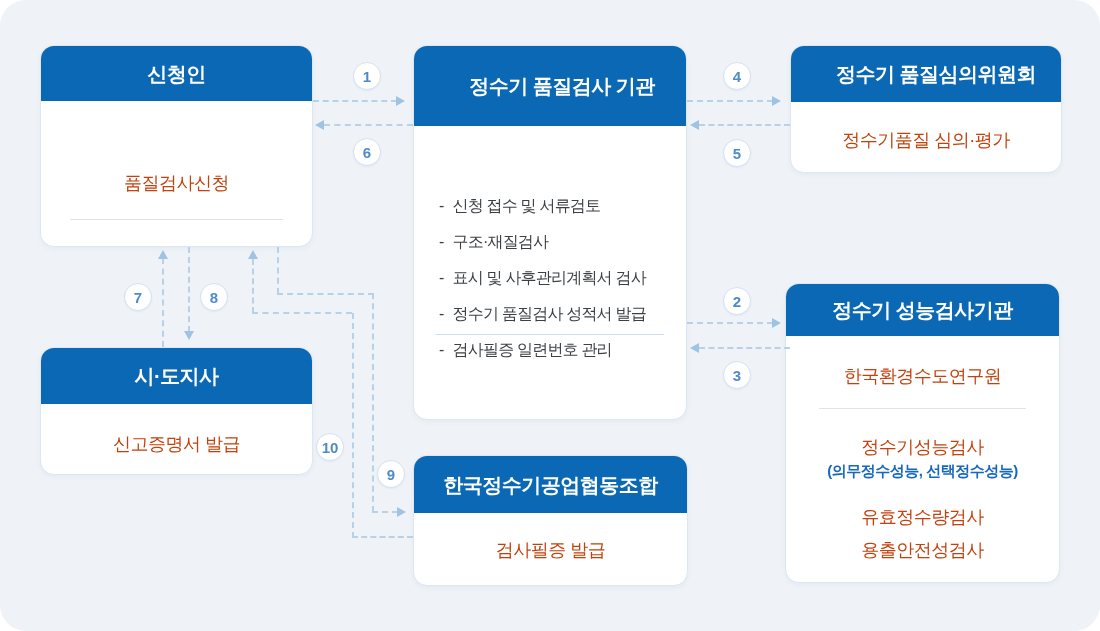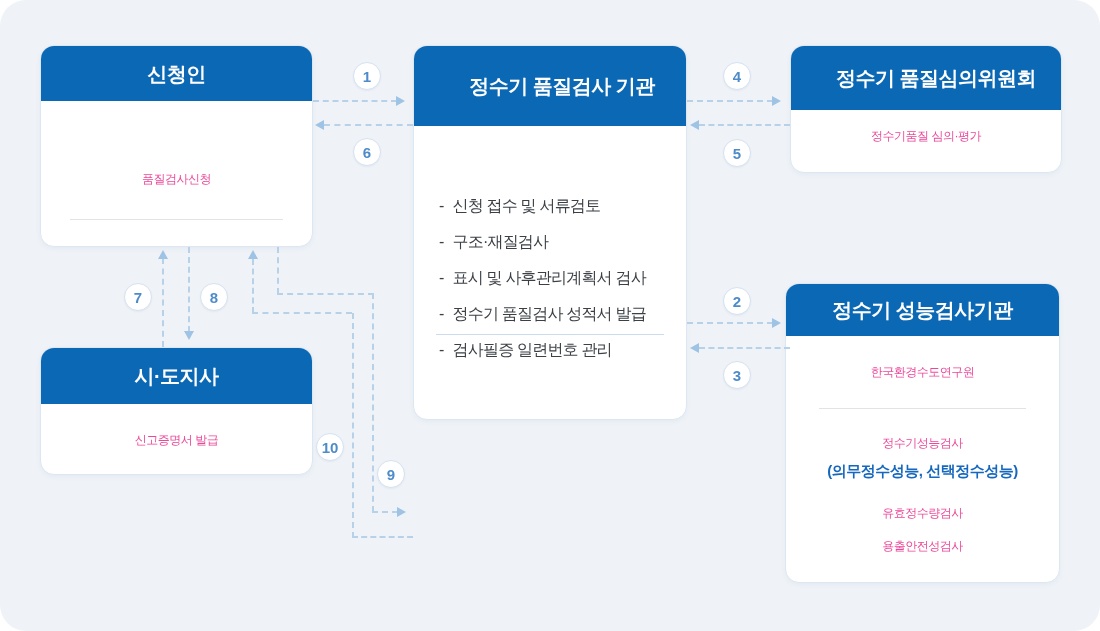--- a/index.html
+++ b/index.html
@@ -8,22 +8,22 @@
   .canvas { position:absolute; left:0; top:0; width:1100px; height:631px;
     background:#eff3f8; border-radius:26px; overflow:hidden; }
 
   .box { position:absolute; background:#ffffff; border:1px solid #dce7f3;
     border-radius:14px; overflow:hidden;
     box-shadow:0 2px 5px rgba(40,70,110,0.05); }
   .box-header { position:absolute; left:0; top:0; right:0; background:#0b68b4;
     color:#ffffff; font-weight:bold; font-size:20px; line-height:26px;
     display:flex; flex-direction:column; align-items:center; justify-content:center;
     text-align:center; letter-spacing:-0.5px; }
-  .btxt { position:absolute; left:0; right:0; text-align:center; color:#ec4899;
-    font-size:12px; letter-spacing:-0.5px; }
+  .btxt { position:absolute; left:0; right:0; text-align:center; color:#c2410c;
+    font-size:18px; letter-spacing:-0.5px; }
   .divider { position:absolute; height:0; border-top:1px solid #e3e3e3; }
   .divider.blue { border-top:1px solid #ccdcee; }
   .accent { color:#1668bf; font-weight:bold; }
 
   .list { position:absolute; left:25px; top:151px; right:10px; }
   .list-item { display:flex; align-items:flex-start; margin-bottom:19px;
     font-size:16px; color:#3c4045; letter-spacing:-0.8px; line-height:17px; }
   .list-item .dash { margin-right:9px; color:#3c4045; }
 
   .step { position:absolute; width:28px; height:28px; border-radius:50%;
@@ -76,21 +76,21 @@
       </div>
       <div class="list-item">
         <span class="dash">-</span>
         <span>검사필증 일련번호 관리</span>
       </div>
     </div>
     <div class="divider blue" style="left:22px; right:22px; top:288px;"></div>
   </div>
 
   <div class="box" style="left:790px; top:45px; width:272px; height:128px;">
-    <div class="box-header" style="height:64px;padding-left:20px;">
+    <div class="box-header" style="height:56px;padding-left:20px;">
       <span>정수기 품질심의위원회</span>
     </div>
     <div class="btxt" style="top:82px;">정수기품질 심의·평가</div>
   </div>
 
   <div class="box" style="left:40px; top:347px; width:273px; height:128px;">
     <div class="box-header" style="height:56px;">
       <span>시·도지사</span>
     </div>
     <div class="btxt" style="top:84px;">신고증명서 발급</div>
@@ -101,20 +101,26 @@
       <span>정수기 성능검사기관</span>
     </div>
     <div class="btxt" style="top:80px;">한국환경수도연구원</div>
     <div class="divider" style="left:33px; right:33px; top:124px;"></div>
     <div class="btxt" style="top:151px;">정수기성능검사</div>
     <div class="btxt accent" style="top:178px; font-size:15px;">(의무정수성능, 선택정수성능)</div>
     <div class="btxt" style="top:221px;">유효정수량검사</div>
     <div class="btxt" style="top:254px;">용출안전성검사</div>
   </div>
 
+  <div class="box" style="left:413px; top:455px; width:275px; height:131px;">
+    <div class="box-header" style="height:57px;">
+      <span>한국정수기공업협동조합</span>
+    </div>
+    <div class="btxt" style="top:82px;">검사필증 발급</div>
+  </div>
 
   <div class="hline" style="left:313px; top:100px; width:84px;"></div>
   <div class="arr right" style="left:396px; top:96px;"></div>
   <div class="hline" style="left:324px; top:124px; width:89px;"></div>
   <div class="arr left" style="left:315px; top:120px;"></div>
 
   <div class="hline" style="left:687px; top:100px; width:86px;"></div>
   <div class="arr right" style="left:772px; top:96px;"></div>
   <div class="hline" style="left:699px; top:124px; width:91px;"></div>
   <div class="arr left" style="left:690px; top:120px;"></div>

